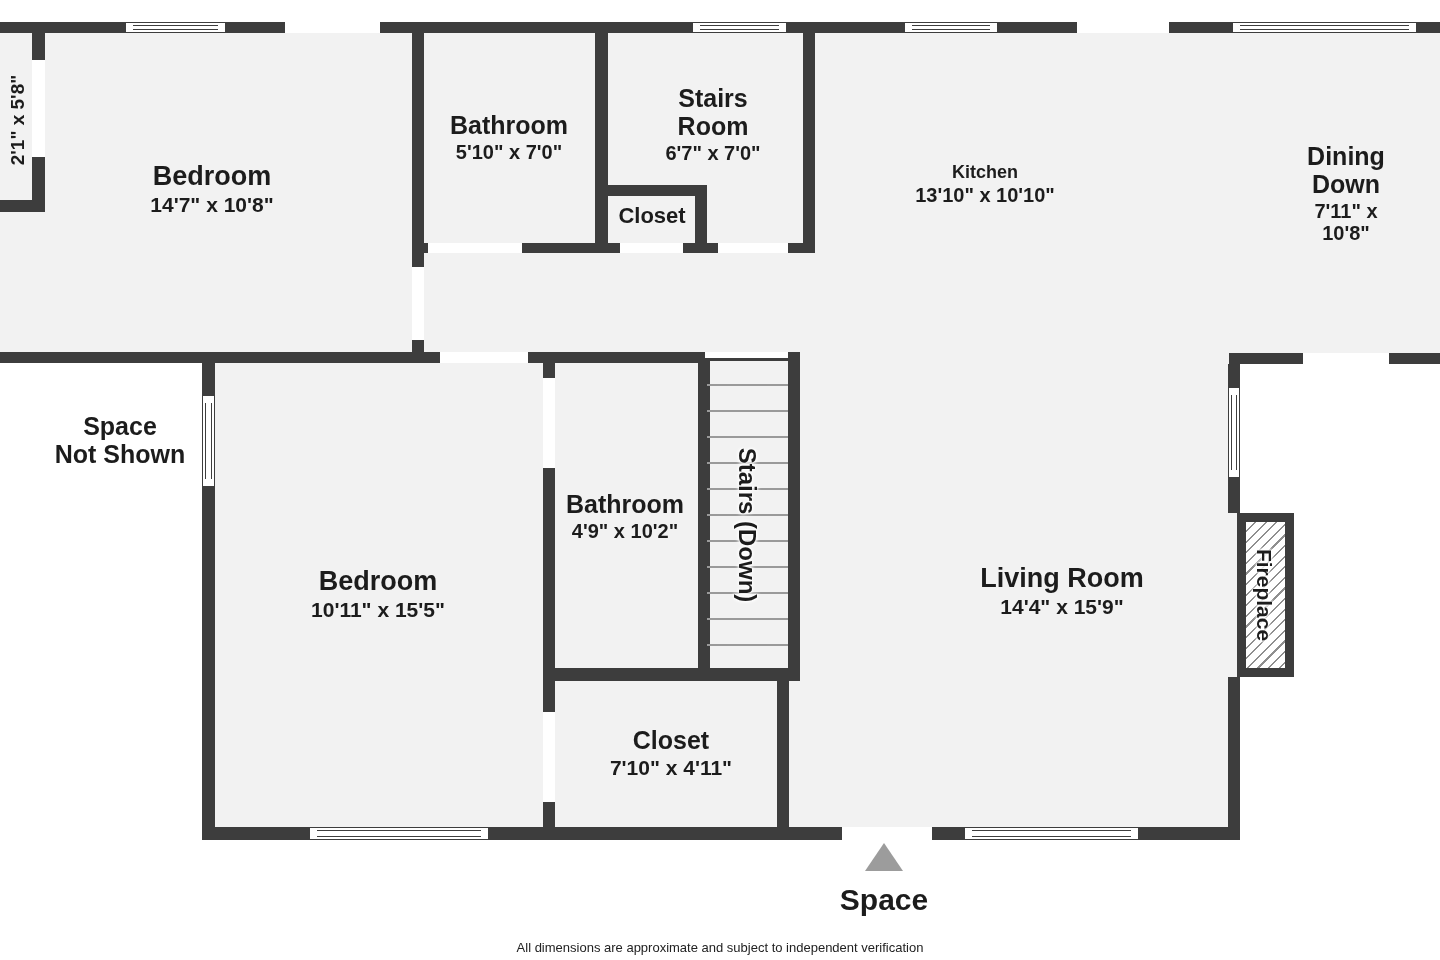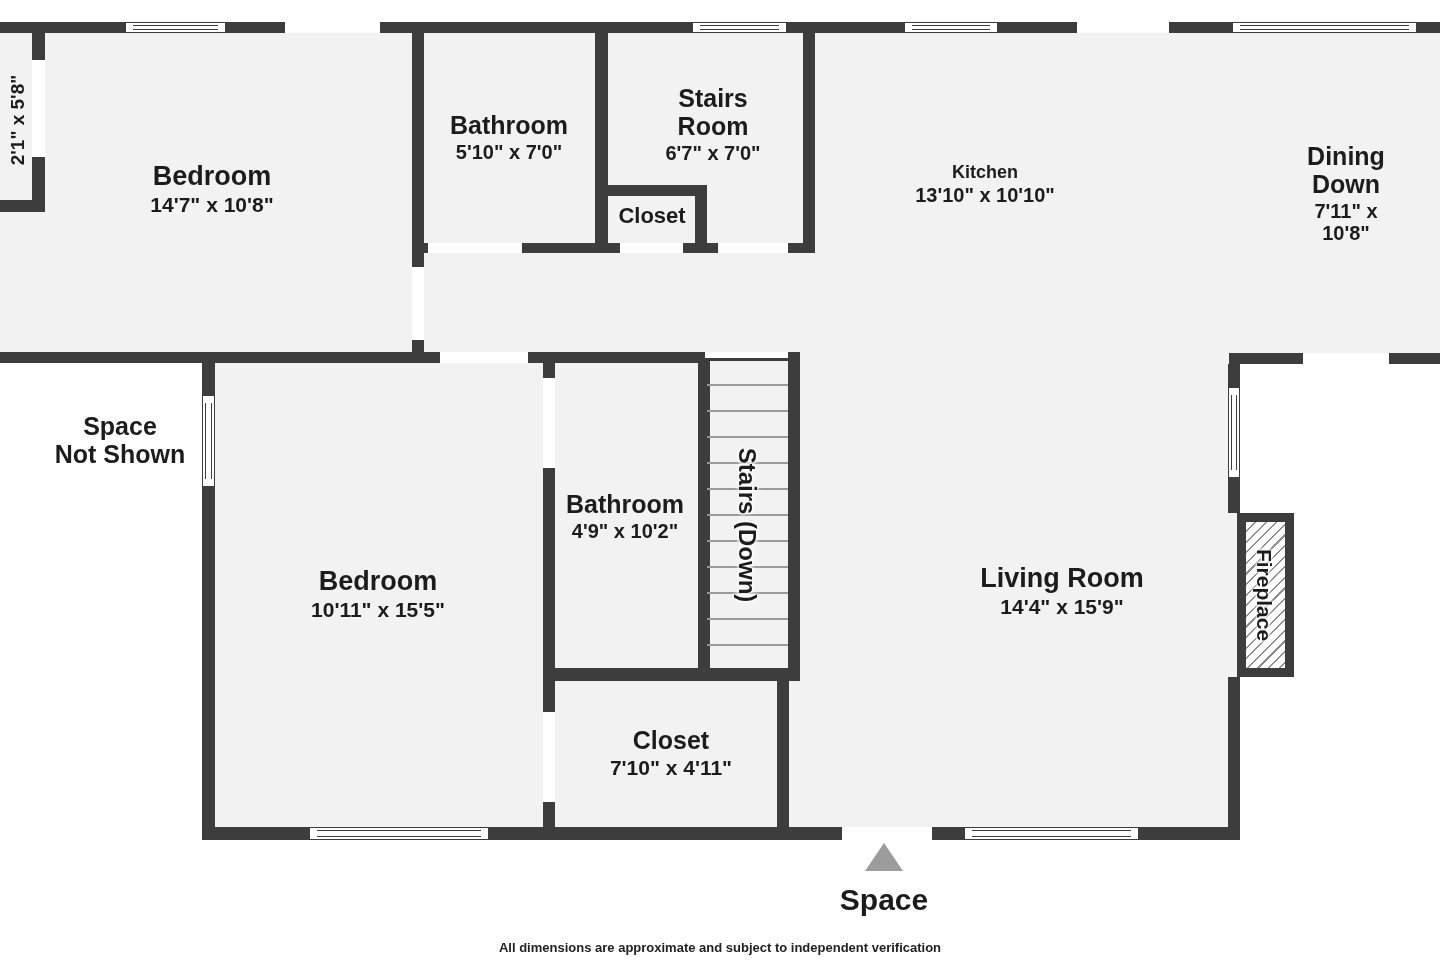--- a/index.html
+++ b/index.html
@@ -21,21 +21,21 @@
   .label{position:absolute;font-weight:bold;text-align:center;white-space:pre-line;line-height:1.12;}
   .label .dm{margin-top:2px;}
   .halo{text-shadow:0 0 3px #fff,0 0 3px #fff,0 0 4px #fff,0 0 5px #fff;}
   .fireplace-box{position:absolute;background:var(--wall);}
   .fireplace-hatch{position:absolute;background-color:#ffffff;
       background-image:repeating-linear-gradient(135deg,transparent 0,transparent 6px,#8f8f8f 6px,#8f8f8f 7.5px);}
   .entry-triangle{position:absolute;width:0;height:0;
       border-left:19px solid transparent;border-right:19px solid transparent;
       border-bottom:28px solid var(--tri,#9c9c9c);}
   .entry-label{position:absolute;font-weight:bold;transform:translate(-50%,-50%);}
-  .footer{position:absolute;font-size:13px;font-weight:700;color:#222;left:50%;top:940px;
+  .footer{position:absolute;font-size:13px;font-weight:400;color:#222;left:50%;top:940px;
       transform:translateX(-50%);white-space:nowrap;}
 </style>
 </head>
 <body>
 
 <div class="plan" id="plan" style="--wall: #3d3d3d; --floor: #f2f2f2; --tread: #9a9a9a; --tri: #9c9c9c; color: rgb(28, 28, 28);">
   <div class="entry-triangle" id="entry-triangle" style="left: 865px; top: 843px;"></div>
   <div class="entry-label" id="entry-label" style="left: 884px; top: 900px; font-size: 30px;">Space</div>
   <div class="footer">All dimensions are approximate and subject to independent verification</div>
 <div class="floor" style="left: 0px; top: 33px; width: 1440px; height: 320px;"></div>

